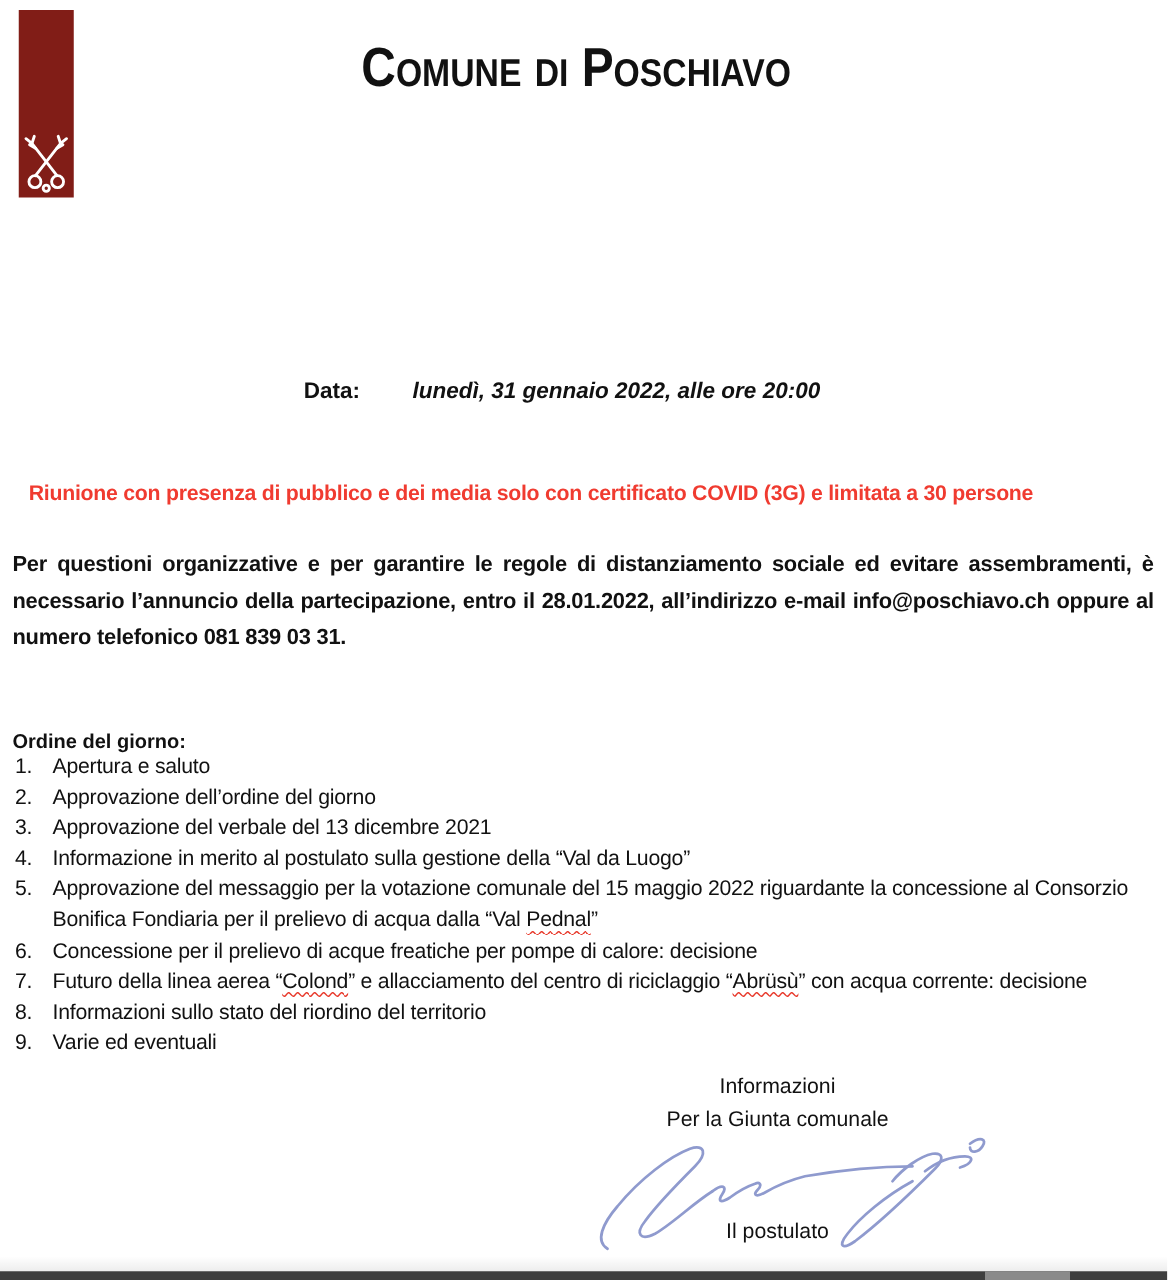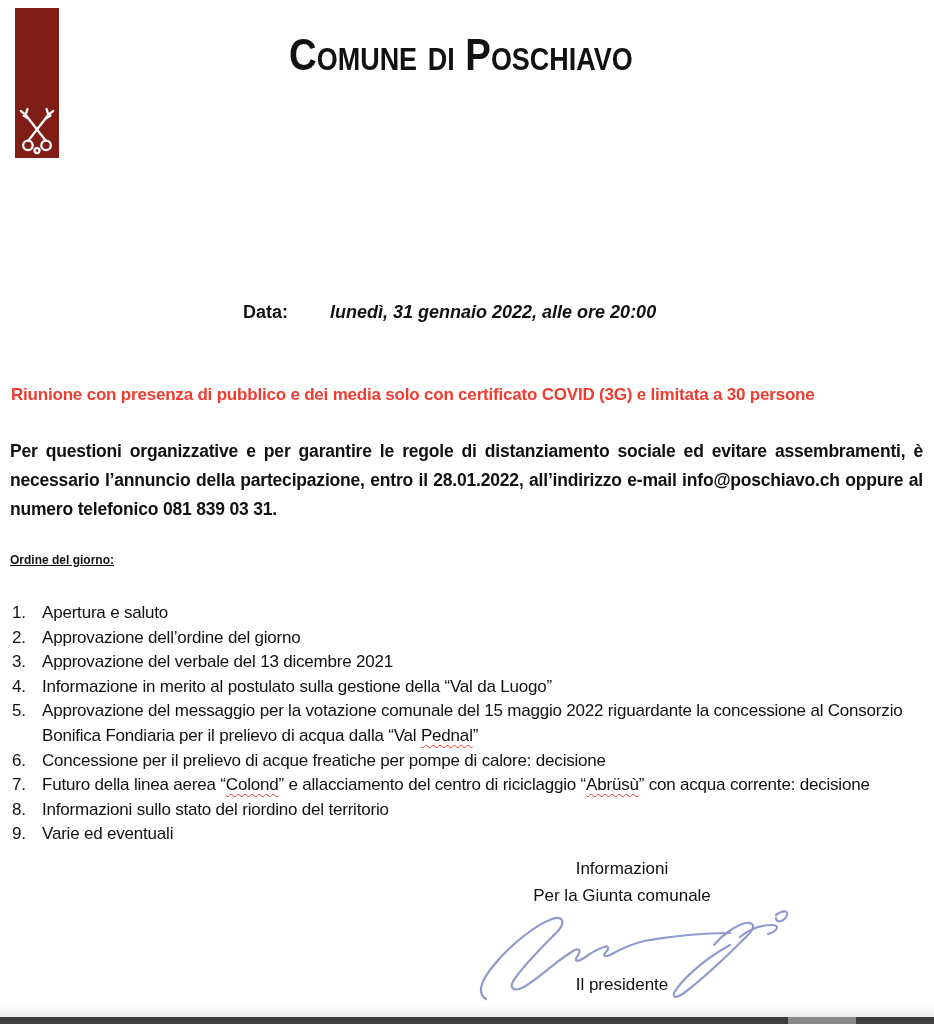--- a/index.html
+++ b/index.html
@@ -37,36 +37,36 @@
     letter-spacing:-0.3px;
   }
   
   .meta{position:absolute;top:302px;left:0;right:0;font-size:18px;font-weight:bold;}
   .meta .row{position:relative;height:26px;}
   .meta .lab{position:absolute;left:243px;}
   .meta .val{position:absolute;left:330px;}
   .meta .val.it{font-style:italic;}
   
   .covid{
-    position:absolute;top:385px;left:11px;
+    position:absolute;top:385px;left:23px;
     font-size:17px;font-weight:bold;letter-spacing:-0.2px;
     color:var(--notice-red,#F03B30);
     white-space:nowrap;
   }
   
   .intro{
     position:absolute;top:437px;left:10px;width:913px;margin:0;
     font-size:17.5px;font-weight:bold;line-height:29px;
     letter-spacing:-0.2px;
     text-align:justify;
   }
   
   .agenda-heading{
-    position:absolute;top:553px;left:10px;
-    font-size:12px;font-weight:bold;text-decoration:underline;
+    position:absolute;top:585px;left:10px;
+    font-size:16px;font-weight:bold;
   }
   .agenda-list{
     position:absolute;top:601px;left:12px;right:8px;
     margin:0;padding:0;list-style:none;
     font-size:17px;line-height:24.6px;letter-spacing:-0.2px;
   }
   .agenda-list li{display:flex;}
   .agenda-list .num{flex:none;width:30px;}
   .agenda-list .itext{flex:1;}
   .sq{
@@ -181,20 +181,20 @@
   <svg class="signature" viewBox="0 0 350 110" aria-hidden="true">
     <g fill="none" stroke="var(--ink,#8390C9)" stroke-width="2.2" stroke-linecap="round" opacity="0.9">
       <path d="M8 102 C-2 96 4 82 16 68 C34 46 58 28 74 22 C86 18 88 26 78 36 C64 50 48 66 38 80 C30 90 34 96 46 90 C60 82 76 66 92 56"></path>
       <path d="M92 56 C100 50 104 52 100 58 C96 64 98 66 106 61 C114 55 120 52 126 50 C130 48 132 51 128 55 C124 59 127 61 134 57 C146 50 158 46 166 44 C200 38 232 36 252 36"></path>
       <path d="M236 48 C244 38 258 28 268 26 C276 25 278 30 270 38 C256 52 230 78 206 96 C196 103 192 100 200 90 C210 77 230 60 252 48"></path>
       <path d="M262 40 C272 32 284 28 294 28 C302 28 300 34 290 37"></path>
       <path d="M298 18 C306 12 312 14 308 20 C305 25 298 26 298 21"></path>
     </g>
   </svg>
 
-  <div class="signer">Il presidente</div>
+  <div class="signer">Il postulato</div>
 
   <div class="bottom-shade"></div>
   <div class="bottom-bar">
     <div class="thumb"></div>
   </div>
 
 </div>
 
 </body></html>

